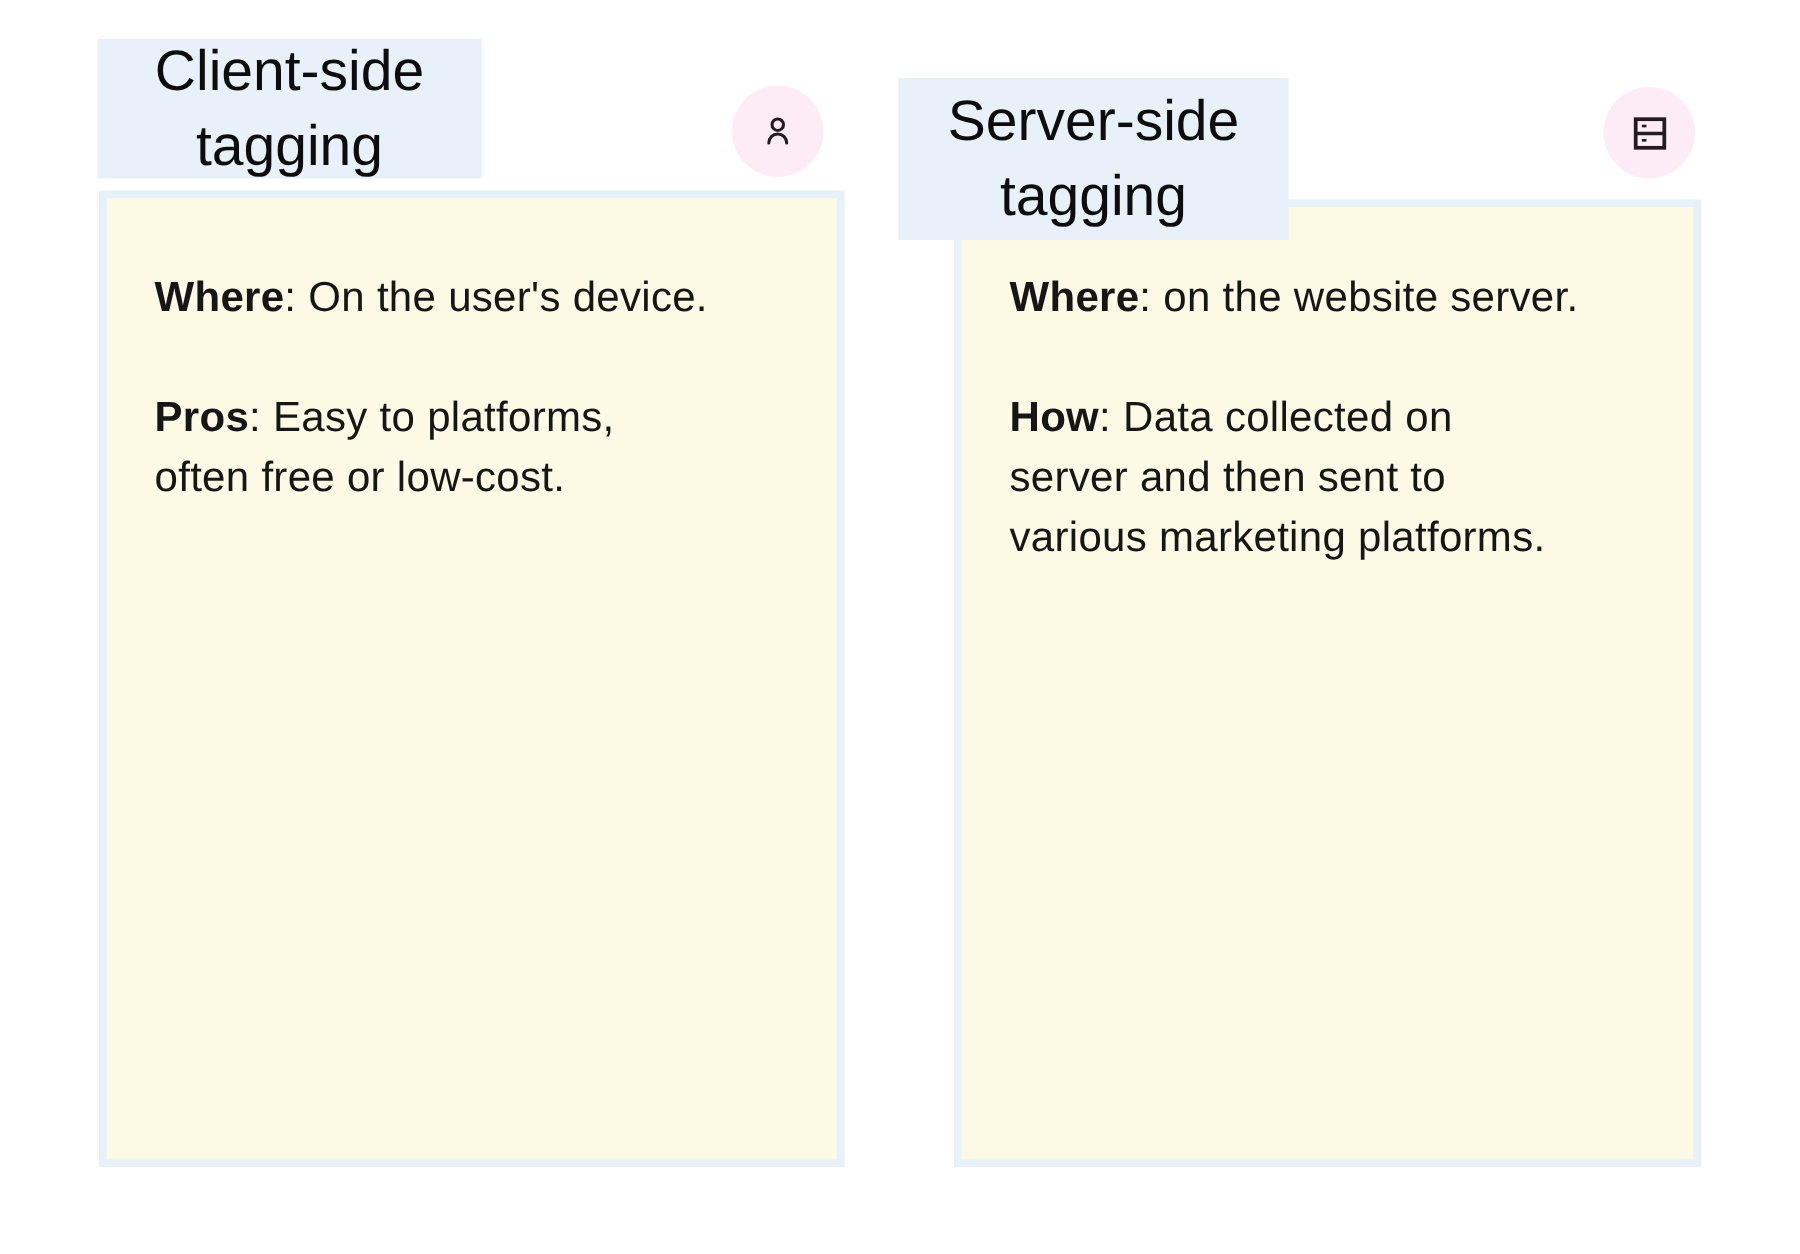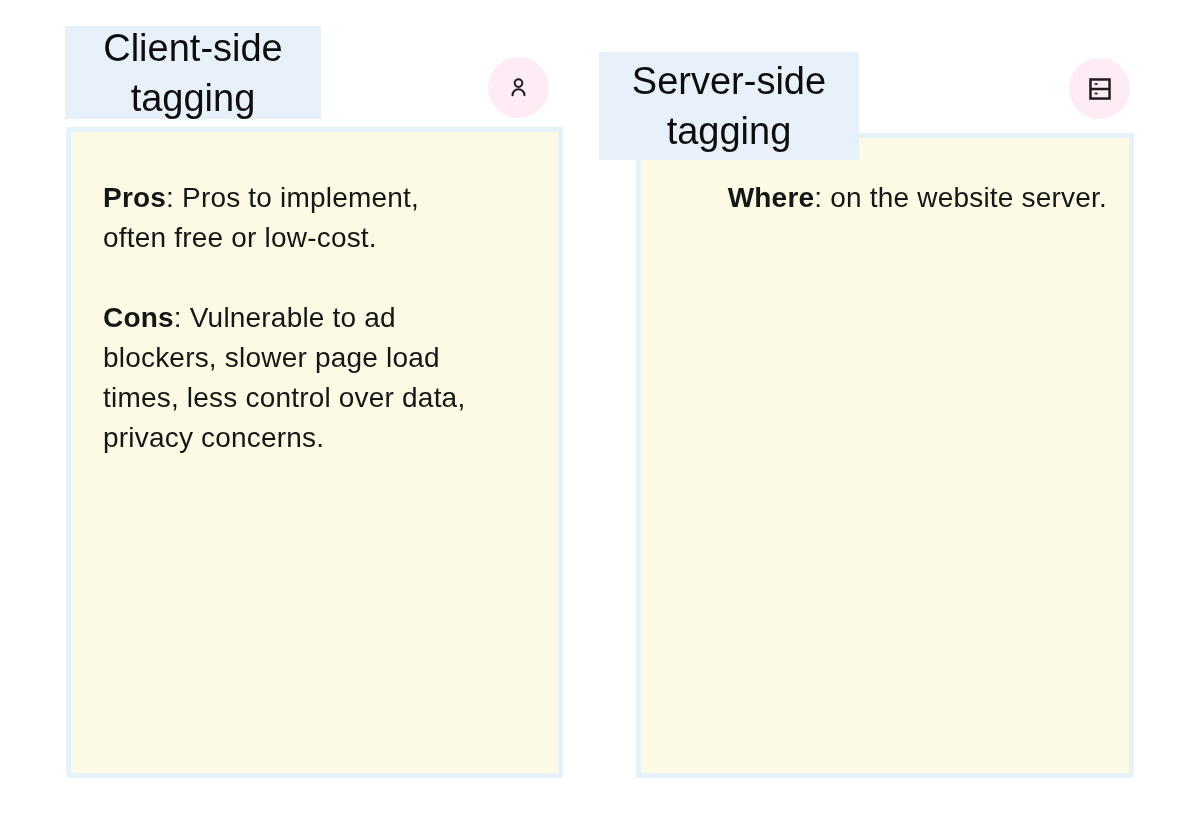--- a/index.html
+++ b/index.html
@@ -19,21 +19,21 @@
   .content-panel {
     position: absolute;
     box-sizing: border-box;
     background: var(--content-bg, #fcf9e4);
     border: 5px solid var(--content-border, #e7f1fa);
   }
   .content-panel.left  { left: 66px;  top: 127px; width: 497px; height: 651px; }
   .content-panel.right { left: 636px; top: 133px; width: 498px; height: 645px; }
 
   .panel-inner.left  { padding: 46px 22px 0 32px; }
-  .panel-inner.right { padding: 40px 22px 0 32px; text-align: right; }
+  .panel-inner.right { padding: 40px 22px 0 32px; }
 
   .section {
     margin: 0 0 40px 0;
     font-size: 28px;
     line-height: 40px;
     letter-spacing: 0.2px;
     color: var(--text-color, #161616);
   }
   .section:last-child { margin-bottom: 0; }
   .section .lbl { font-weight: 700; }
@@ -69,41 +69,41 @@
   .icon-badge.right { left: 1069px; top: 58px; }
   .icon-badge svg { display: block; }
 </style>
 </head>
 <body>
 
 <div class="page">
 
   <div class="content-panel left">
     <div class="panel-inner left">
-      <p class="section"><strong class="lbl">Pros</strong><span class="txt">: Pros to implement,
+      <p class="section"><strong class="lbl">Where</strong><span class="txt">: On the user's device.</span></p>
+      <p class="section"><strong class="lbl">Pros</strong><span class="txt">: Easy to platforms,
 often free or low-cost.</span></p>
-      <p class="section"><strong class="lbl">Cons</strong><span class="txt">: Vulnerable to ad
-blockers, slower page load
-times, less control over data,
-privacy concerns.</span></p>
     </div>
   </div>
   <div class="title-box left">
     <span>Client-side tagging</span>
   </div>
   <div class="icon-badge left">
     <svg width="27" height="27" viewBox="0 0 24 24" fill="none" stroke="#221c1e" stroke-width="1.8" stroke-linecap="round">
       <circle cx="12" cy="8.1" r="3.4"></circle>
       <path d="M6.7 18.9 a5.3 5.3 0 0 1 10.6 0"></path>
     </svg>
   </div>
 
   <div class="content-panel right">
     <div class="panel-inner right">
       <p class="section"><strong class="lbl">Where</strong><span class="txt">: on the website server.</span></p>
+      <p class="section"><strong class="lbl">How</strong><span class="txt">: Data collected on
+server and then sent to
+various marketing platforms.</span></p>
     </div>
   </div>
   <div class="title-box right">
     <span>Server-side tagging</span>
   </div>
   <div class="icon-badge right">
     <svg width="26" height="24" viewBox="0 0 24 22" fill="none" stroke="#221c1e" stroke-width="2.3">
       <rect x="3.2" y="2.2" width="17.6" height="17.6"></rect>
       <line x1="3.2" y1="11" x2="20.8" y2="11"></line>
       <rect x="7" y="5.6" width="2.8" height="1.6" fill="#221c1e" stroke="none"></rect>

